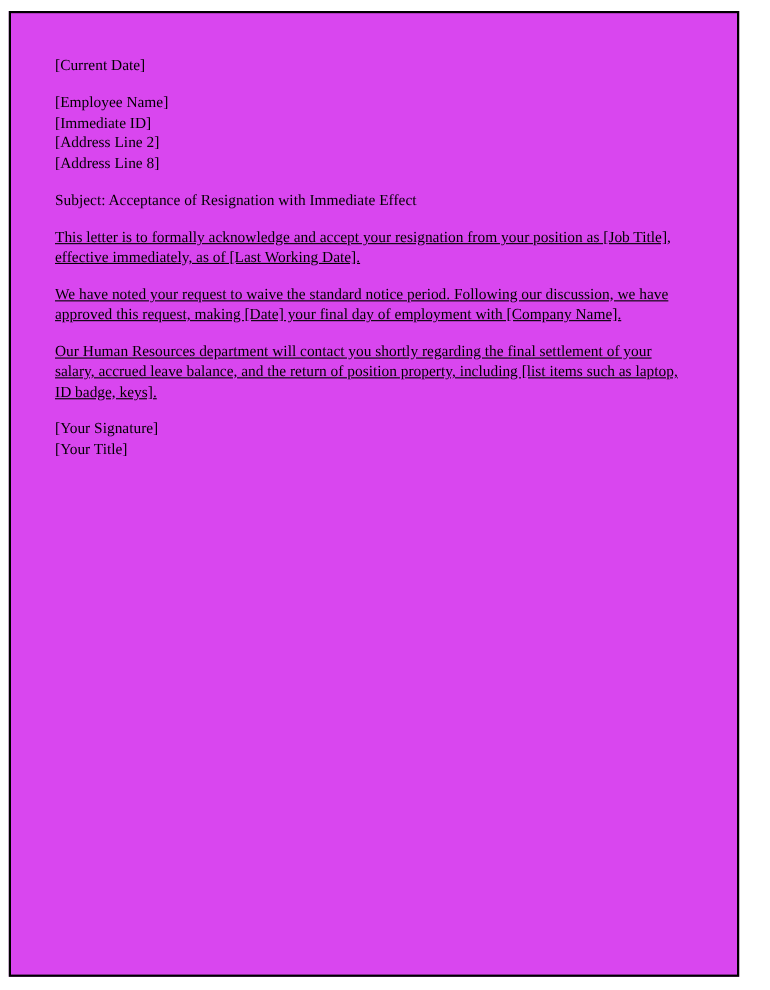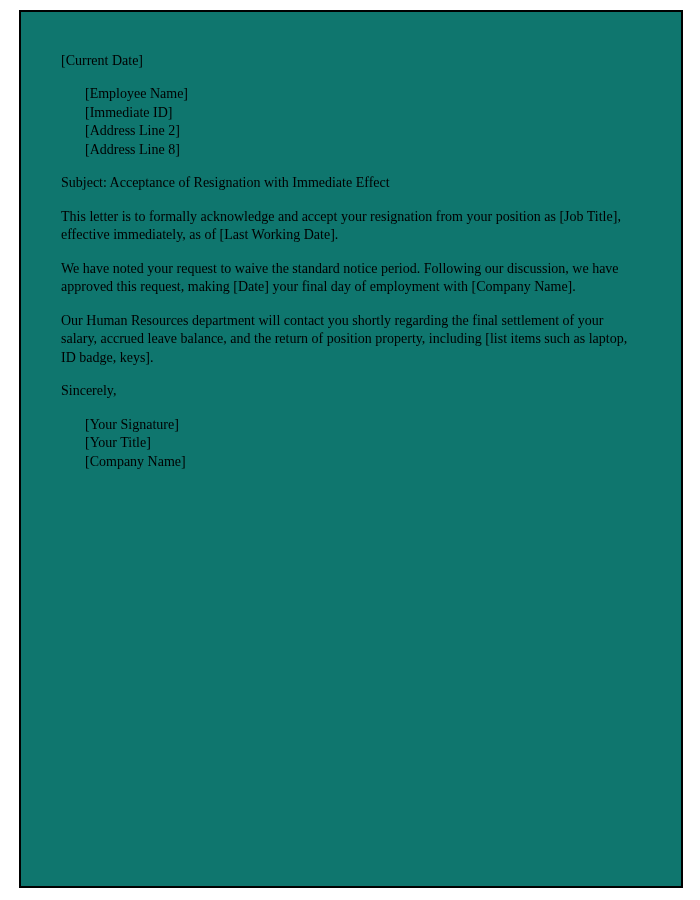--- a/index.html
+++ b/index.html
@@ -5,41 +5,41 @@
   * { margin: 0; padding: 0; box-sizing: border-box; }
   html, body {
     width: 700px;
     height: 900px;
     background: #ffffff;
     font-family: "Liberation Serif", "DejaVu Serif", serif;
     color: #000000;
   }
   .page {
     position: absolute;
-    left: 19px;
+    left: 8px;
     top: 10px;
     width: 664px;
     height: 878px;
-    background: #0f766e;
+    background: #d946ef;
     border: 2px solid #000000;
     padding: 40px 40px 40px 40px;
   }
   .letter {
     font-size: 14px;
     line-height: 1.32;
   }
   .block {
     margin-bottom: 15px;
   }
   .line {
     display: block;
-    margin-left: 24px;
   }
   p.block {
     max-width: 590px;
+    text-decoration: underline;
   }
 </style>
 </head>
 <body>
 
 <div class="page">
   <div class="letter">
 
     <div class="block">[Current Date]</div>
 
@@ -53,22 +53,20 @@
     <div class="block">Subject: Acceptance of Resignation with Immediate Effect</div>
 
 
     <p class="block">This letter is to formally acknowledge and accept your resignation from your position as [Job Title], effective immediately, as of [Last Working Date].</p>
 
     <p class="block">We have noted your request to waive the standard notice period. Following our discussion, we have approved this request, making [Date] your final day of employment with [Company Name].</p>
 
     <p class="block">Our Human Resources department will contact you shortly regarding the final settlement of your salary, accrued leave balance, and the return of position property, including [list items such as laptop, ID badge, keys].</p>
 
 
-    <div class="block">Sincerely,</div>
 
     <div class="block">
       <span class="line">[Your Signature]</span>
       <span class="line">[Your Title]</span>
-      <span class="line">[Company Name]</span>
     </div>
 
   </div>
 </div>
 
 </body></html>

